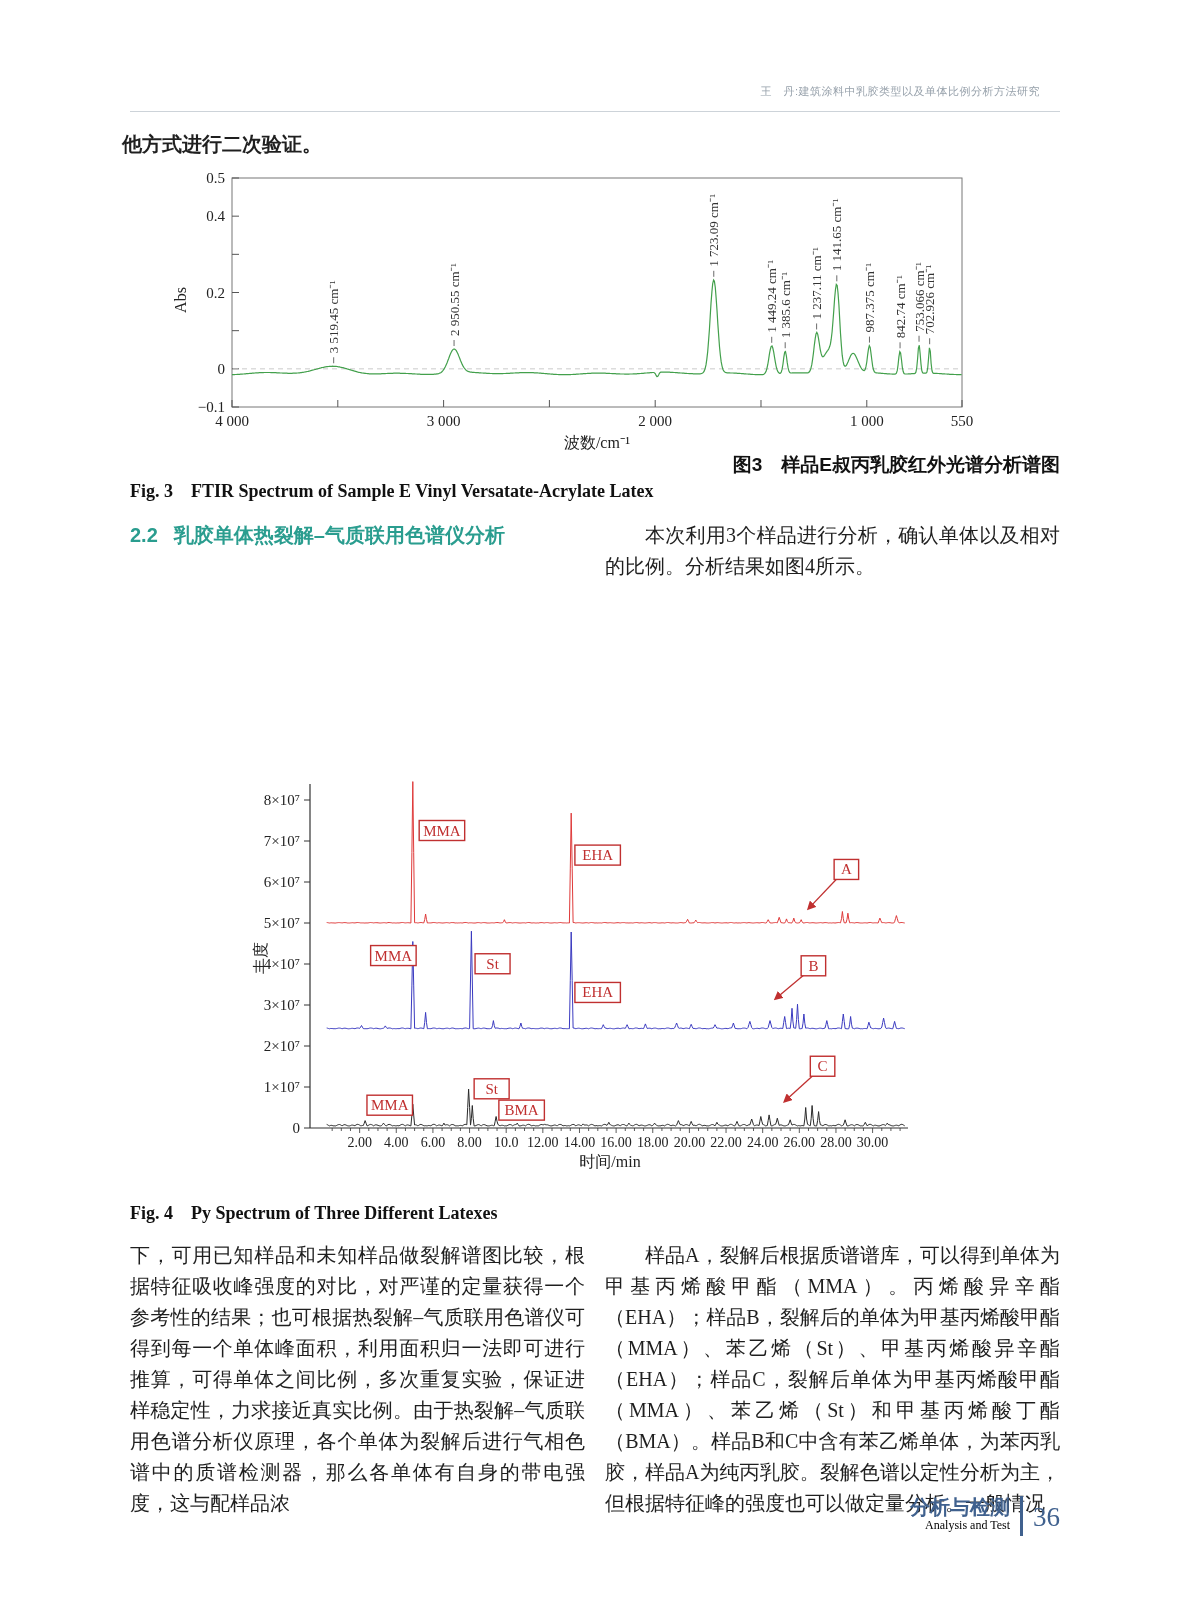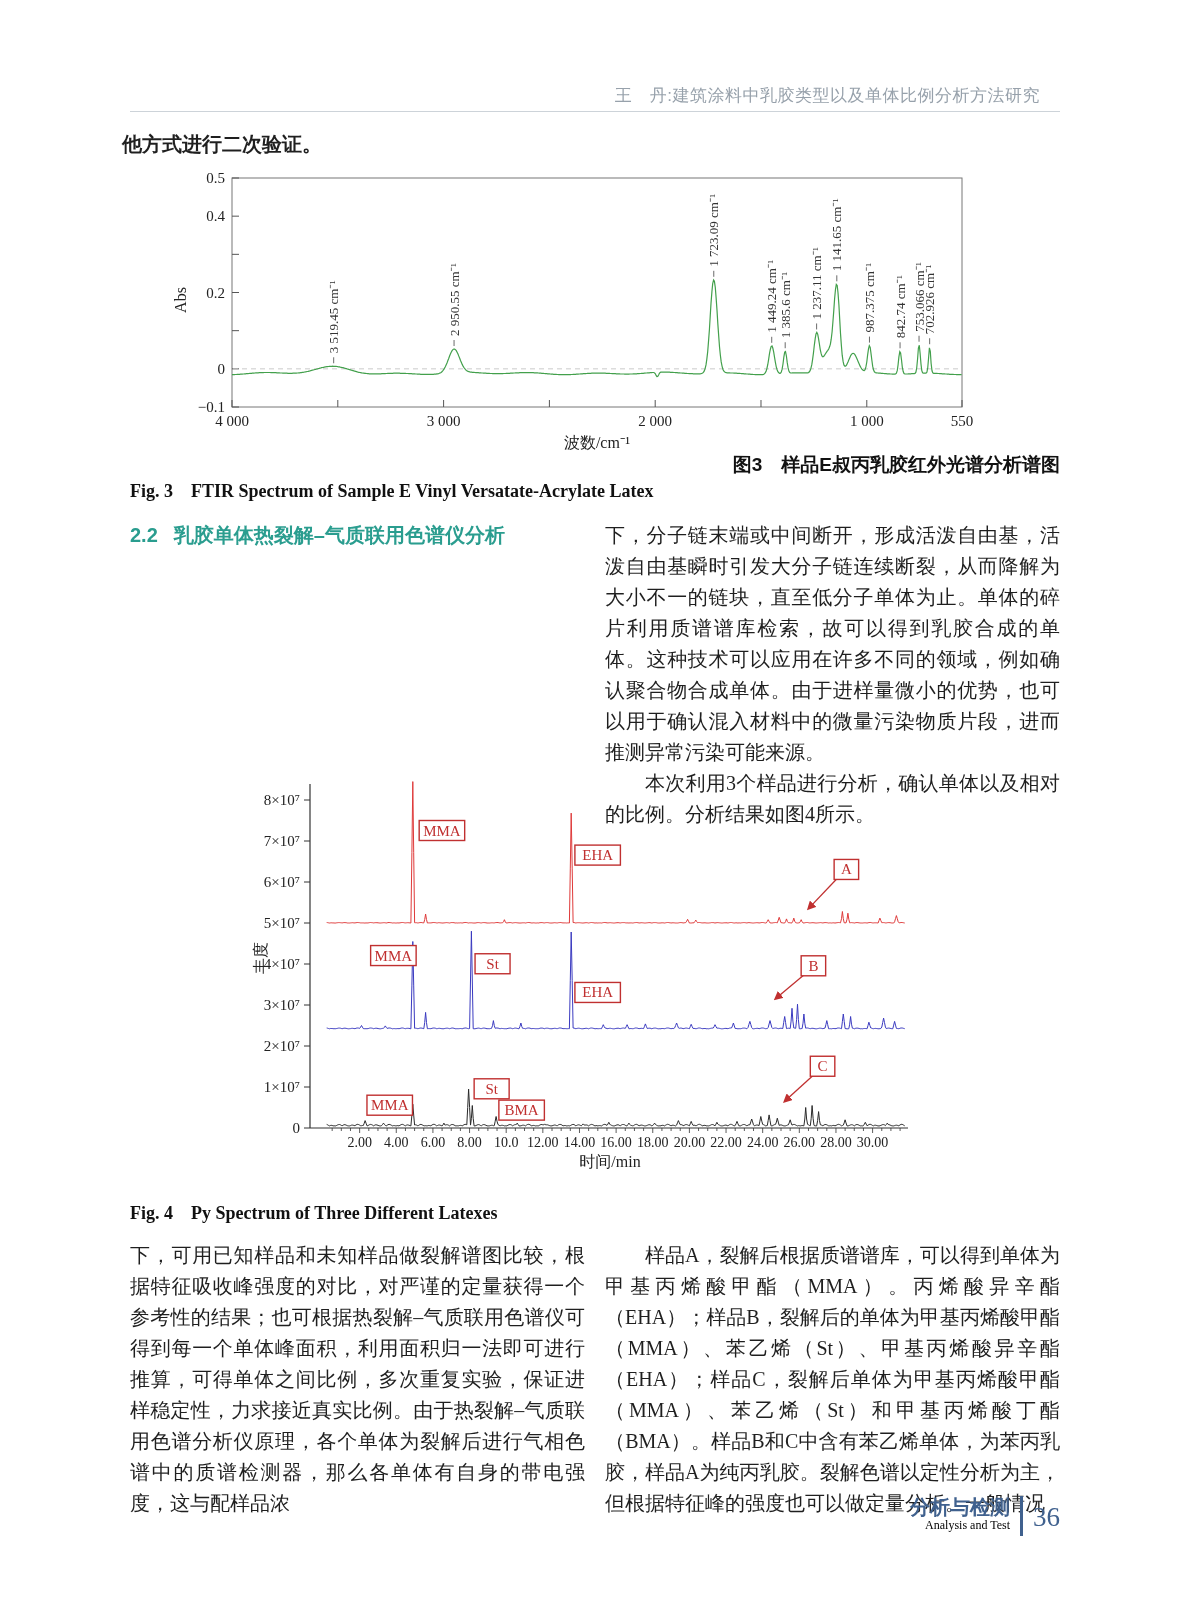--- a/index.html
+++ b/index.html
@@ -1,21 +1,21 @@
 <!DOCTYPE html>
 <html><head>
 <meta charset="utf-8">
 <style>
   * { margin:0; padding:0; box-sizing:border-box; }
   body { background:#fff; }
   .page { position:relative; width:1187px; height:1600px; background:#ffffff;
           font-family:"Liberation Serif", serif; color:#1f1f1f; overflow:hidden;
           outline:1px solid #ececec; }
   .running-head { position:absolute; top:84px; left:130px; width:910px; text-align:right;
-          font-size:17px; color:#97a1ab; letter-spacing:0.5px;
+          font-size:11px; color:#97a1ab; letter-spacing:0.5px;
           font-family:"Liberation Sans", sans-serif; }
   .head-rule { position:absolute; top:111px; left:130px; width:930px; height:1px; background:#cdd3d9; }
   .intro-p { position:absolute; top:131px; left:122px; width:930px; font-size:20px;font-weight:bold; }
   .fig3-wrap { position:absolute; top:168px; left:150px; width:860px; height:285px; }
   .fig4-wrap { position:absolute; top:778px; left:250px; width:670px; height:395px; }
   .caption-zh { position:absolute; left:130px; width:930px; text-align:right;
           font-family:"Liberation Sans", sans-serif; font-weight:bold; font-size:19px; color:#111; }
   .caption-en { position:absolute; left:130px; width:930px; text-align:left;
           font-family:"Liberation Serif", serif; font-weight:bold; font-size:18px; color:#111; }
   .cols { position:absolute; left:130px; width:930px; display:flex; gap:20px; }
@@ -104,21 +104,20 @@
   <div class="caption-zh" style="top:452px;">图3　样品E叔丙乳胶红外光谱分析谱图</div>
   <div class="caption-en" style="top:479px;">Fig. 3　FTIR Spectrum of Sample E Vinyl Versatate-Acrylate Latex</div>
 
   <div class="cols" style="top:520px;">
     <div class="col">
       <div class="sec-head">
         <span class="sec-num">2.2</span><span>乳胶单体热裂解–气质联用色谱仪分析</span>
       </div>
     </div>
     <div class="col">
-      <p class="noindent">下，分子链末端或中间断开，形成活泼自由基，活泼自由基瞬时引发大分子链连续断裂，从而降解为大小不一的链块，直至低分子单体为止。单体的碎片利用质谱谱库检索，故可以得到乳胶合成的单体。这种技术可以应用在许多不同的领域，例如确认聚合物合成单体。由于进样量微小的优势，也可以用于确认混入材料中的微量污染物质片段，进而推测异常污染可能来源。</p>
       <p>本次利用3个样品进行分析，确认单体以及相对的比例。分析结果如图4所示。</p>
     </div>
   </div>
 
   <div class="fig4-wrap">
     <svg id="fig4-svg" width="670" height="395">
         <defs>
           <marker id="arr" viewBox="0 0 8 8" refX="6" refY="4" markerWidth="7" markerHeight="7" orient="auto">
             <path d="M0 0 L8 4 L0 8 Z" fill="#c03030"></path>
           </marker>

